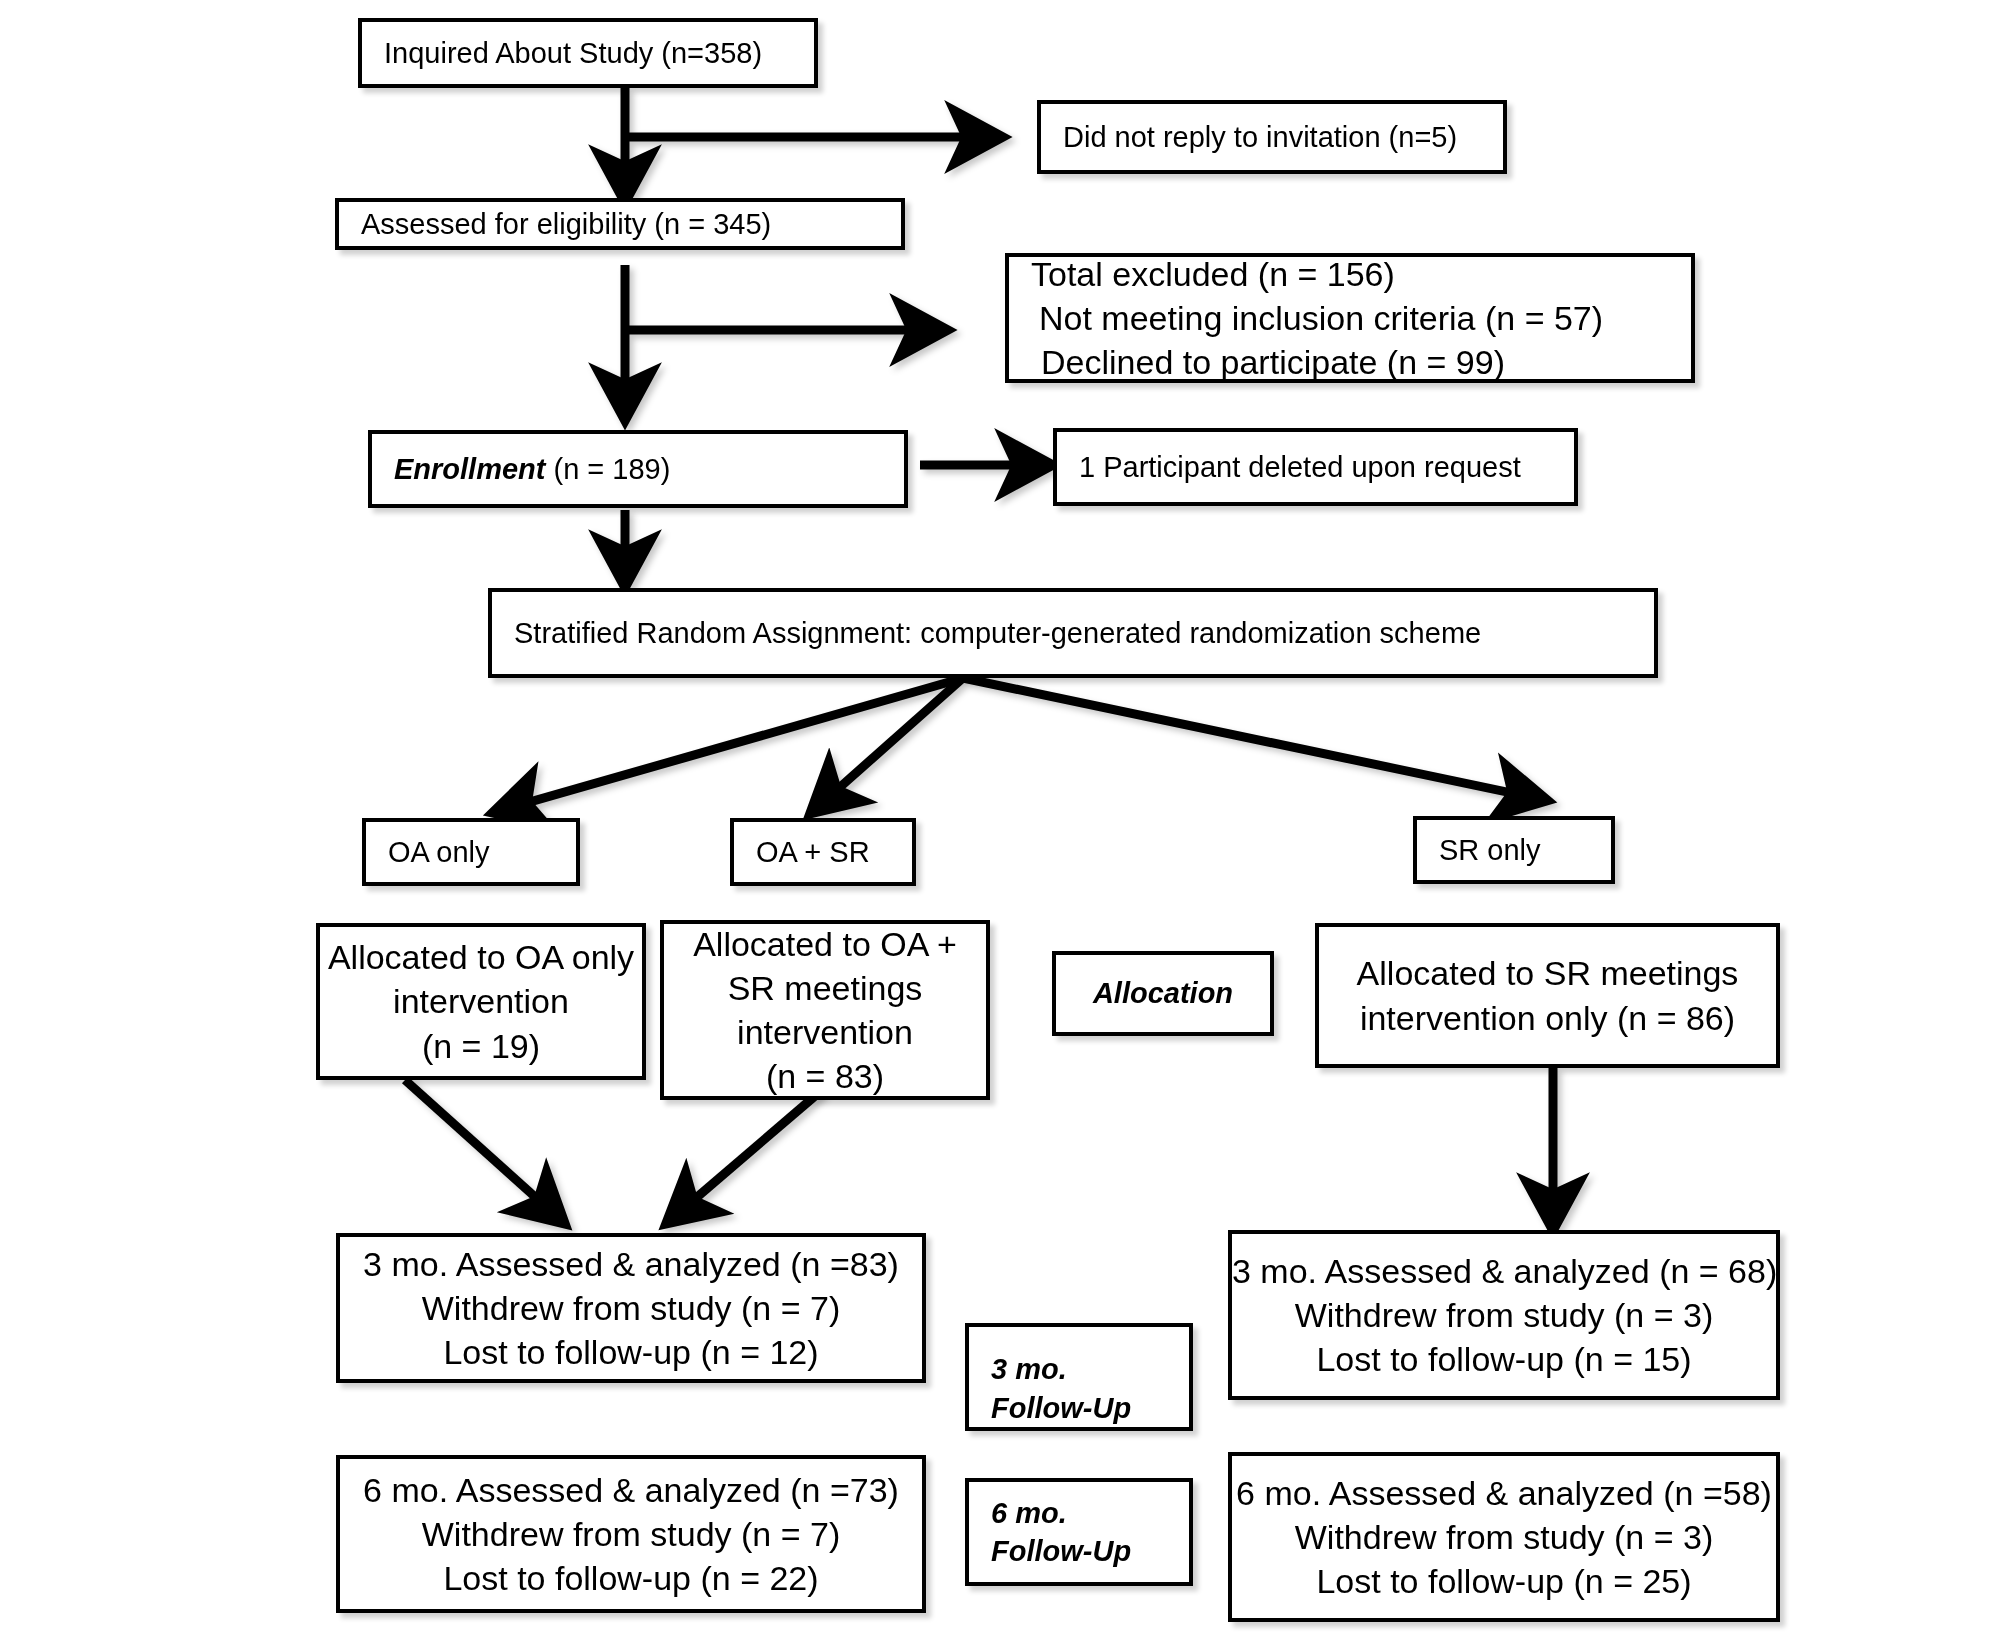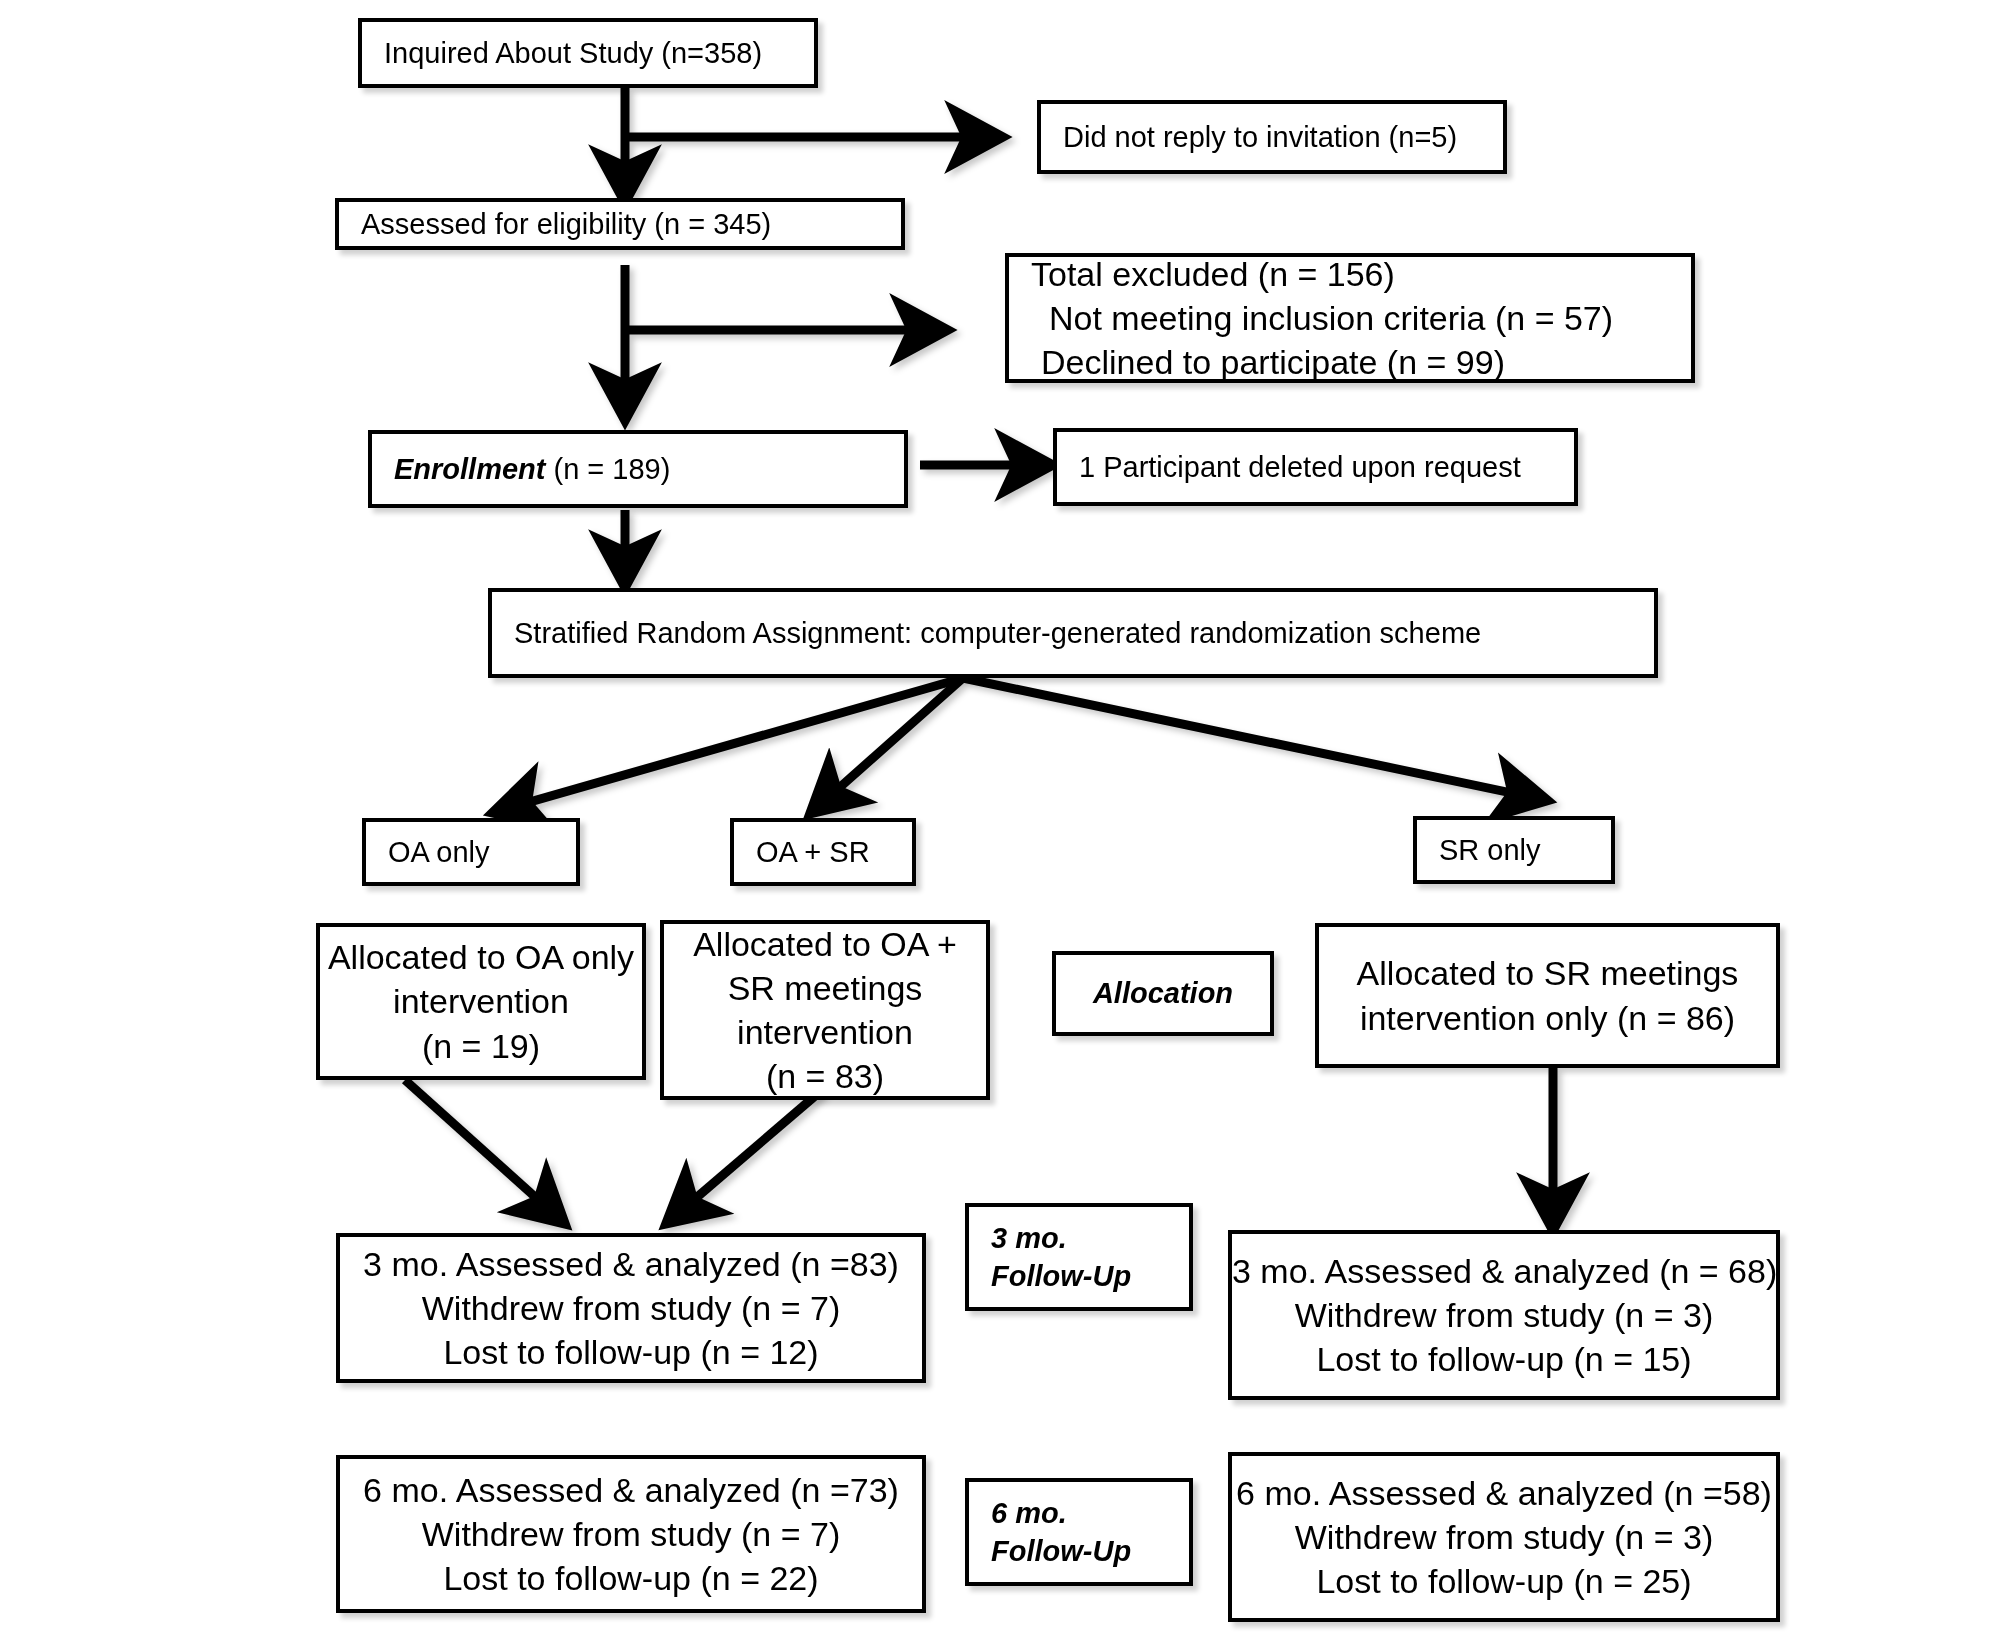--- a/index.html
+++ b/index.html
@@ -96,21 +96,21 @@
   <div class="node" style="left:1037px; top:100px; width:470px; height:74px;">
     <span class="line pad-l fs35">Did not reply to invitation (n=5)</span>
   </div>
 
   <div class="node" style="left:335px; top:198px; width:570px; height:52px;">
     <span class="line pad-l fs35">Assessed for eligibility (n = 345)</span>
   </div>
 
   <div class="node" style="left:1005px; top:253px; width:690px; height:130px;">
     <span class="line pad-l fs34">Total excluded (n = 156)</span>
-    <span class="line pad-l fs34" style="padding-left:40px;">Not meeting inclusion criteria (n = 57)</span>
+    <span class="line pad-l fs34" style="padding-left:30px;">Not meeting inclusion criteria (n = 57)</span>
     <span class="line pad-l fs34" style="padding-left:32px;">Declined to participate (n = 99)</span>
   </div>
 
   <div class="node" style="left:368px; top:430px; width:540px; height:78px;">
     <span class="line pad-l fs35"><span class="bi">Enrollment</span><span> (n = 189)</span></span>
   </div>
 
   <div class="node" style="left:1053px; top:428px; width:525px; height:78px;">
     <span class="line pad-l fs35">1 Participant deleted upon request</span>
   </div>
@@ -152,21 +152,21 @@
     <span class="line fs34">Allocated to SR meetings</span>
     <span class="line fs34">intervention only (n = 86)</span>
   </div>
 
   <div class="node center" style="left:336px; top:1233px; width:590px; height:150px;">
     <span class="line fs34">3 mo. Assessed &amp; analyzed (n =83)</span>
     <span class="line fs34">Withdrew from study (n = 7)</span>
     <span class="line fs34">Lost to follow-up (n = 12)</span>
   </div>
 
-  <div class="node left" style="left:965px; top:1203px; width:228px; height:108px;">
+  <div class="node left" style="left:965px; top:1323px; width:228px; height:108px;justify-content:flex-end;">
     <span class="line pad-l fs35 bi">3 mo.</span>
     <span class="line pad-l fs35 bi">Follow-Up</span>
   </div>
 
   <div class="node center" style="left:1228px; top:1230px; width:552px; height:170px;">
     <span class="line fs34">3 mo. Assessed &amp; analyzed (n = 68)</span>
     <span class="line fs34">Withdrew from study (n = 3)</span>
     <span class="line fs34">Lost to follow-up (n = 15)</span>
   </div>
 

